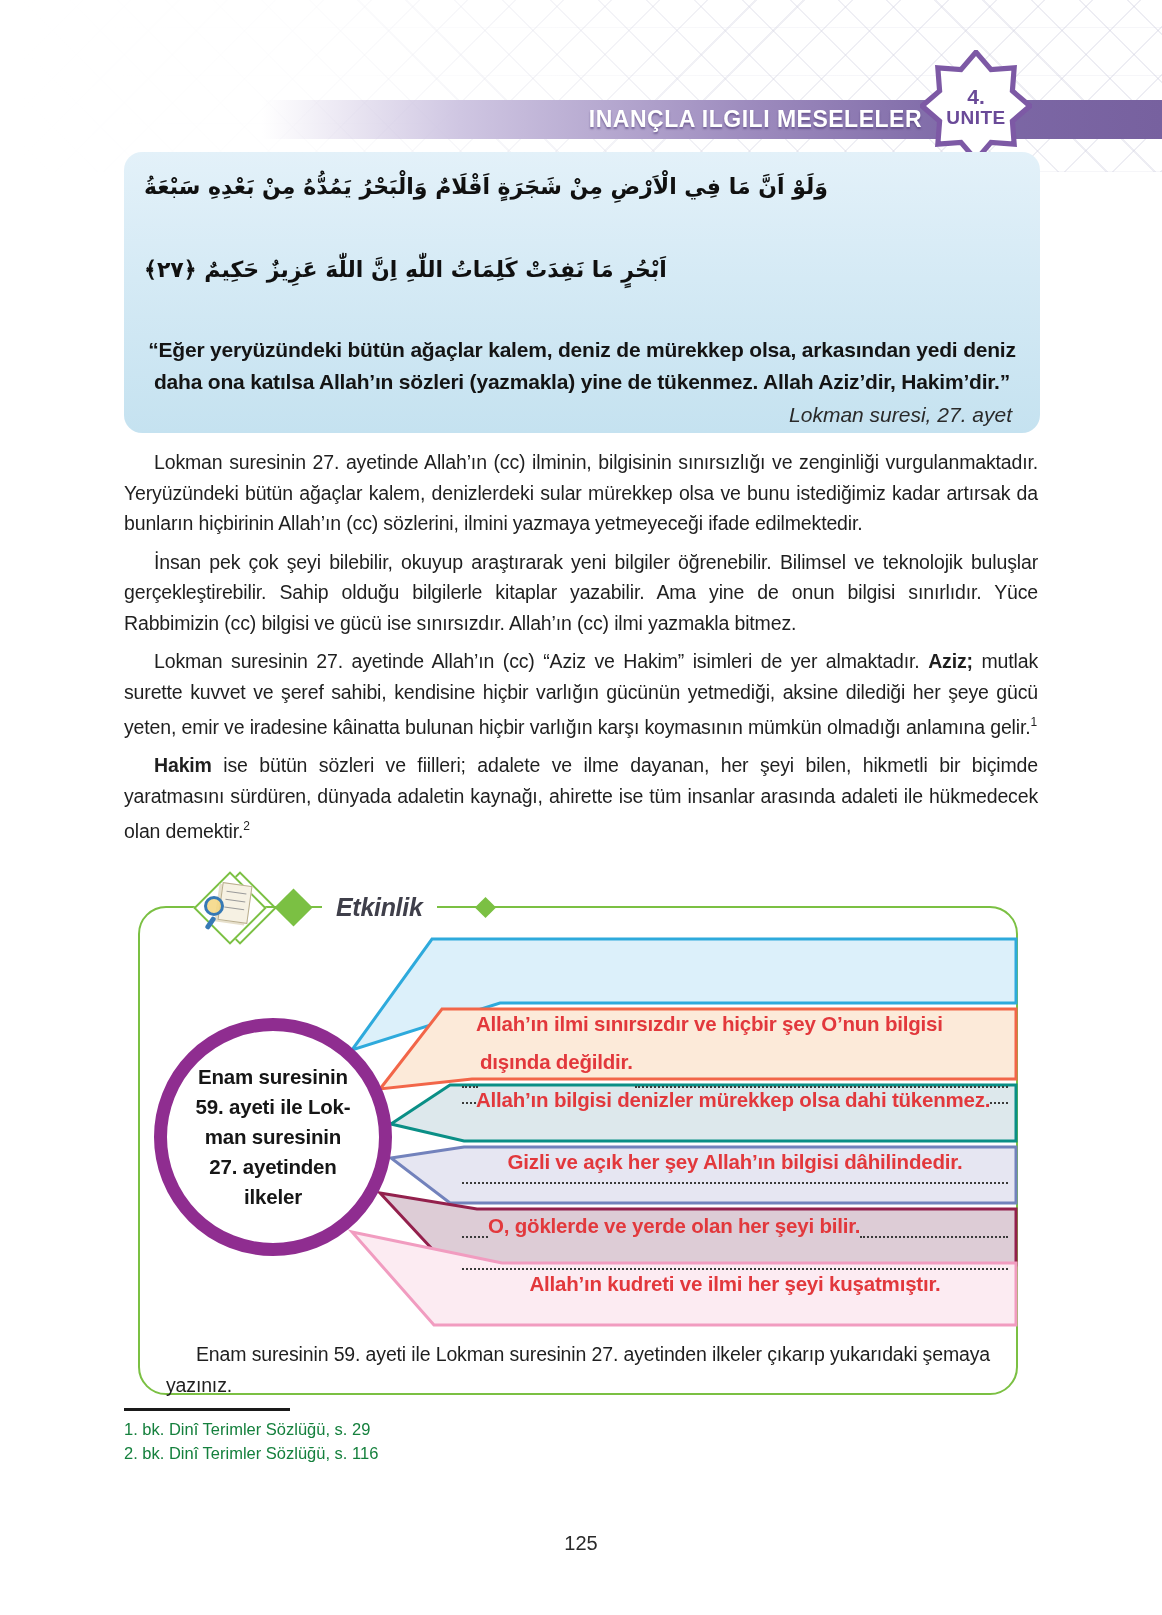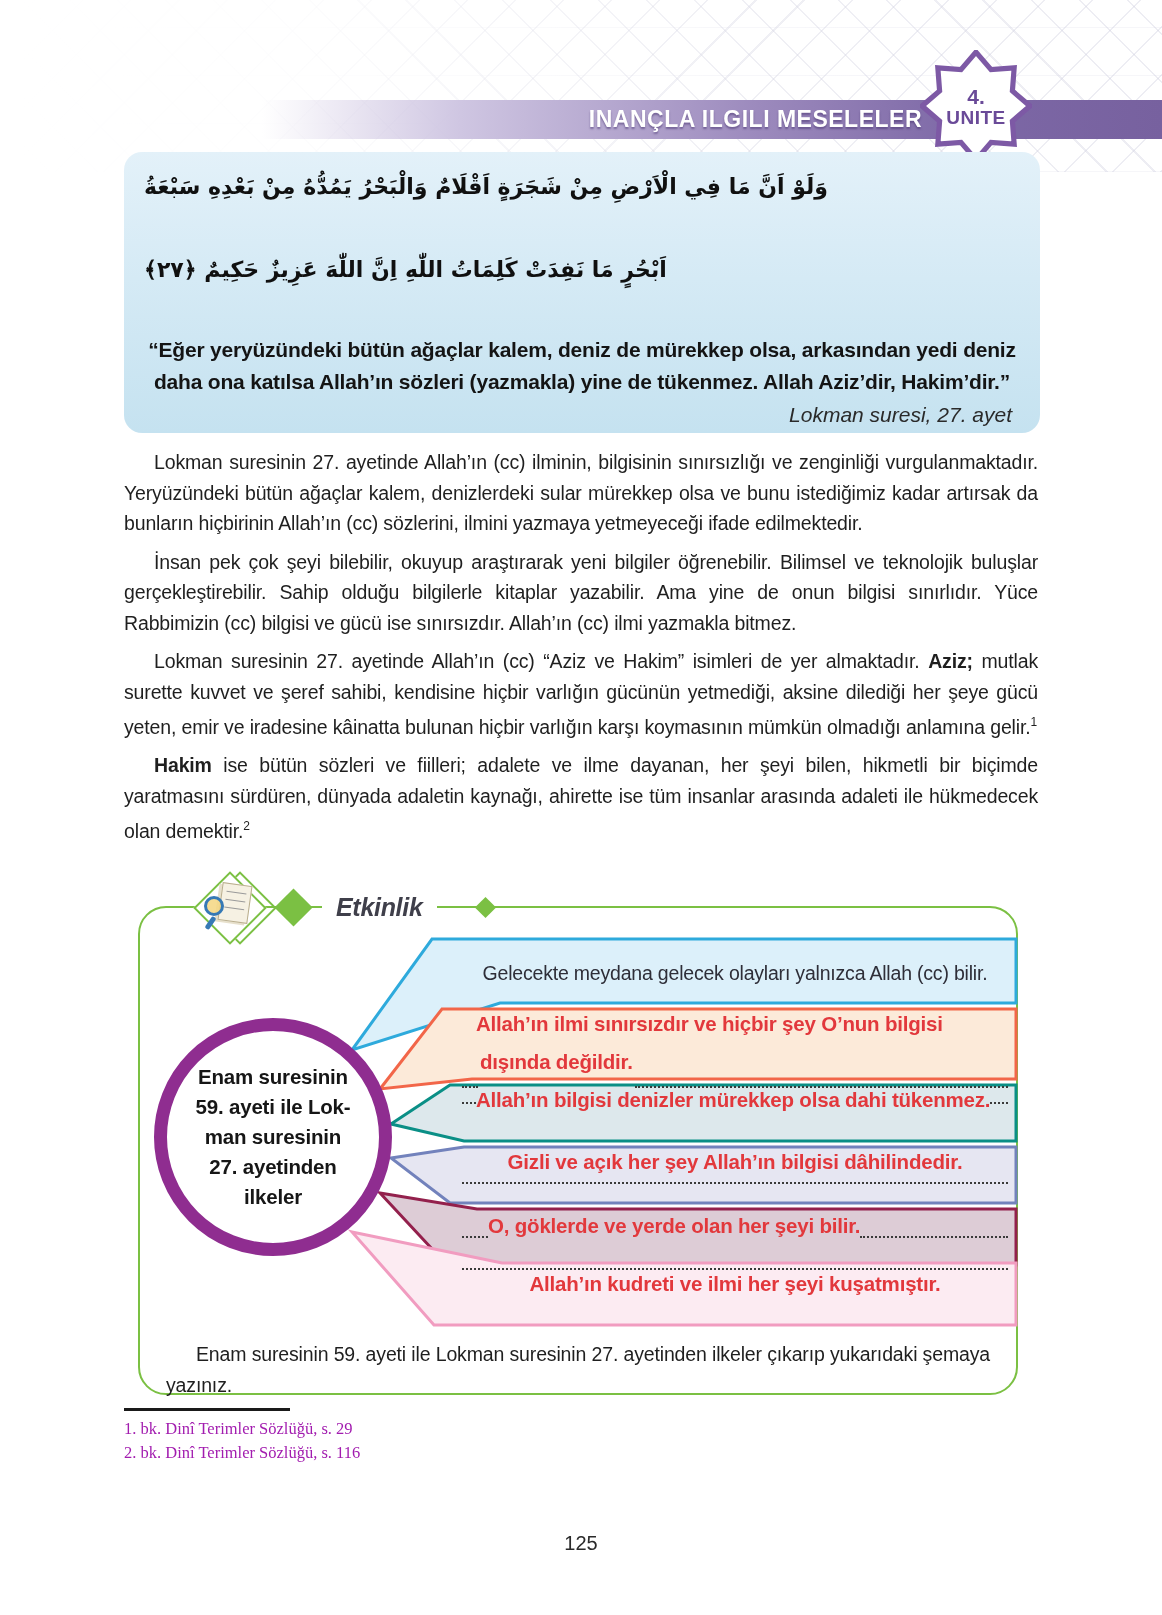--- a/index.html
+++ b/index.html
@@ -148,21 +148,21 @@
   .bt6 .dotline { margin-bottom:2px; }
   .bt6 .red { display:block; text-align:center; }
   .act-instruction {
     position:absolute; left:26px; top:431px; width:824px;
     font-size:19.5px; line-height:31px; text-align:justify; text-indent:30px;
     color:#1f1f1f; letter-spacing:-.15px;
   }
 
   
   .fn-rule { position:absolute; left:124px; top:1408px; width:166px; height:3px; background:#1a1a1a; }
-  .footnotes { position:absolute; left:124px; top:1417px; font-size:16.5px; line-height:24px; color:#a21caf;font-family:Liberation Serif, serif; }
+  .footnotes { position:absolute; left:124px; top:1417px; font-size:16.5px; line-height:24px; color:#15803d; }
   .page-num { position:absolute; top:1532px; left:0; width:100%; text-align:center; font-size:20px; color:#2a2a2a; }
 </style>
 </head>
 <body>
 
 <div class="page">
 
   <div class="pattern-band"></div>
 
   <div class="header-bar">
@@ -219,23 +219,20 @@
     </svg>
 
     <div class="act-circle">
       <span>Enam suresinin</span>
       <span>59. ayeti ile Lok-</span>
       <span>man suresinin</span>
       <span>27. ayetinden</span>
       <span>ilkeler</span>
     </div>
 
-    <div class="bt bt1">
-      <span class="plain">Gelecekte meydana gelecek olayları yalnızca Allah (cc) bilir.</span>
-    </div>
 
     <div class="bt bt2">
       <span class="red l1">Allah’ın ilmi sınırsızdır ve hiçbir şey O’nun bilgisi</span>
       <span class="l2">
         <span class="dotfill pre"></span>
         <span class="red">dışında değildir.</span>
         <span class="dotfill post"></span>
       </span>
     </div>
 

